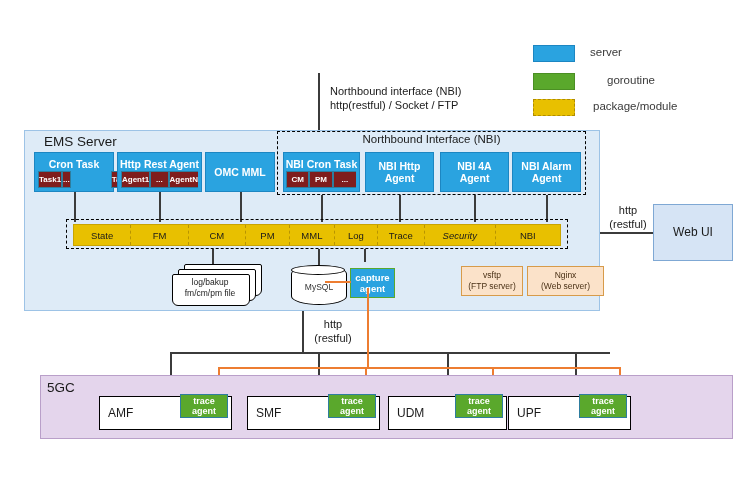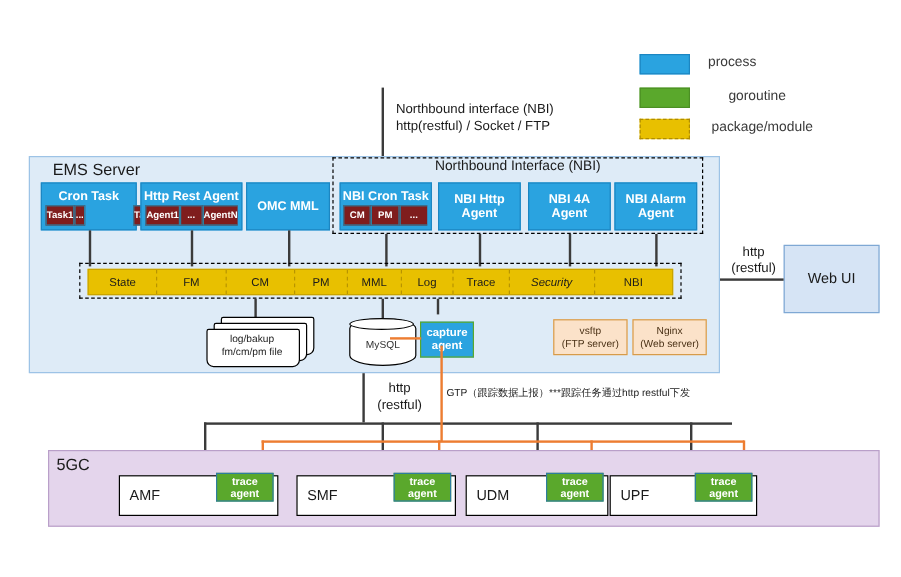--- a/index.html
+++ b/index.html
@@ -254,21 +254,21 @@
 
   <div class="abs ln lnv" style="left:318px; top:73px; width:1.5px; height:58px;"></div>
 
   <div class="abs note" style="left:330px; top:84px;">
     <div>Northbound interface (NBI)</div>
     <div>http(restful) / Socket / FTP</div>
   </div>
 
   <div class="abs" style="left:533px; top:42px; width:200px; height:72px;">
     <div class="abs legend-sw process" style="left:0px; top:3px; width:42px; height:17px;"></div>
-    <div class="abs legend-label" style="left:57px; top:4px;">process</div>
+    <div class="abs legend-label" style="left:57px; top:4px;">server</div>
 
     <div class="abs legend-sw goroutine" style="left:0px; top:31px; width:42px; height:17px;"></div>
     <div class="abs legend-label" style="left:74px; top:32px;">goroutine</div>
 
     <div class="abs legend-sw pkg" style="left:0px; top:57px; width:42px; height:17px;"></div>
     <div class="abs legend-label" style="left:60px; top:58px;">package/module</div>
   </div>
 
   <div class="abs ems-server" style="left:24px; top:130px; width:576px; height:181px;"></div>
 
@@ -370,21 +370,21 @@
     <span>capture</span>
     <span>agent</span>
   </div>
 
   <div class="abs ln-o lnh-o" style="left:325px; top:281px; width:26px; height:1.5px;"></div>
 
   <div class="abs box srv" style="left:461px; top:266px; width:62px; height:30px;">
     <span>vsftp</span>
     <span>(FTP server)</span>
   </div>
-  <div class="abs box srv" style="left:527px; top:266px; width:62px; height:30px;">
+  <div class="abs box srv" style="left:527px; top:266px; width:77px; height:30px;">
     <span>Nginx</span>
     <span>(Web server)</span>
   </div>
 
   <div class="abs box webui" style="left:653px; top:204px; width:80px; height:57px;">
     <span>Web UI</span>
   </div>
   <div class="abs ln lnh" style="left:600px; top:232px; width:53px; height:1.5px;"></div>
   <div class="abs note" style="left:605px; top:203px; text-align:center; width:46px;">
     <div>http</div>
@@ -398,23 +398,20 @@
   </div>
 
   <div class="abs ln lnh" style="left:170px; top:352px; width:440px; height:1.5px;"></div>
 
   <div class="abs ln lnv" style="left:170px; top:352px; height:48px;"></div>
   <div class="abs ln lnv" style="left:318px; top:352px; height:48px;"></div>
   <div class="abs ln lnv" style="left:447px; top:352px; height:48px;"></div>
   <div class="abs ln lnv" style="left:575px; top:352px; height:48px;"></div>
 
   <div class="abs ln-o lnv-o" style="left:367px; top:288px; height:80px;"></div>
-  <div class="abs note-cn" style="left:372px; top:322px;">
-    <span>GTP（跟踪数据上报）***跟踪任务通过http restful下发</span>
-  </div>
 
   <div class="abs ln-o lnh-o" style="left:218px; top:367px; width:402px; height:1.5px;"></div>
 
   <div class="abs ln-o lnv-o" style="left:218px; top:367px; height:33px;"></div>
   <div class="abs ln-o lnv-o" style="left:365px; top:367px; height:33px;"></div>
   <div class="abs ln-o lnv-o" style="left:492px; top:367px; height:33px;"></div>
   <div class="abs ln-o lnv-o" style="left:619px; top:367px; height:33px;"></div>
 
   <div class="abs gc5" style="left:40px; top:375px; width:693px; height:64px;"></div>
   <div class="abs gc5-label" style="left:47px; top:380px;">5GC</div>

